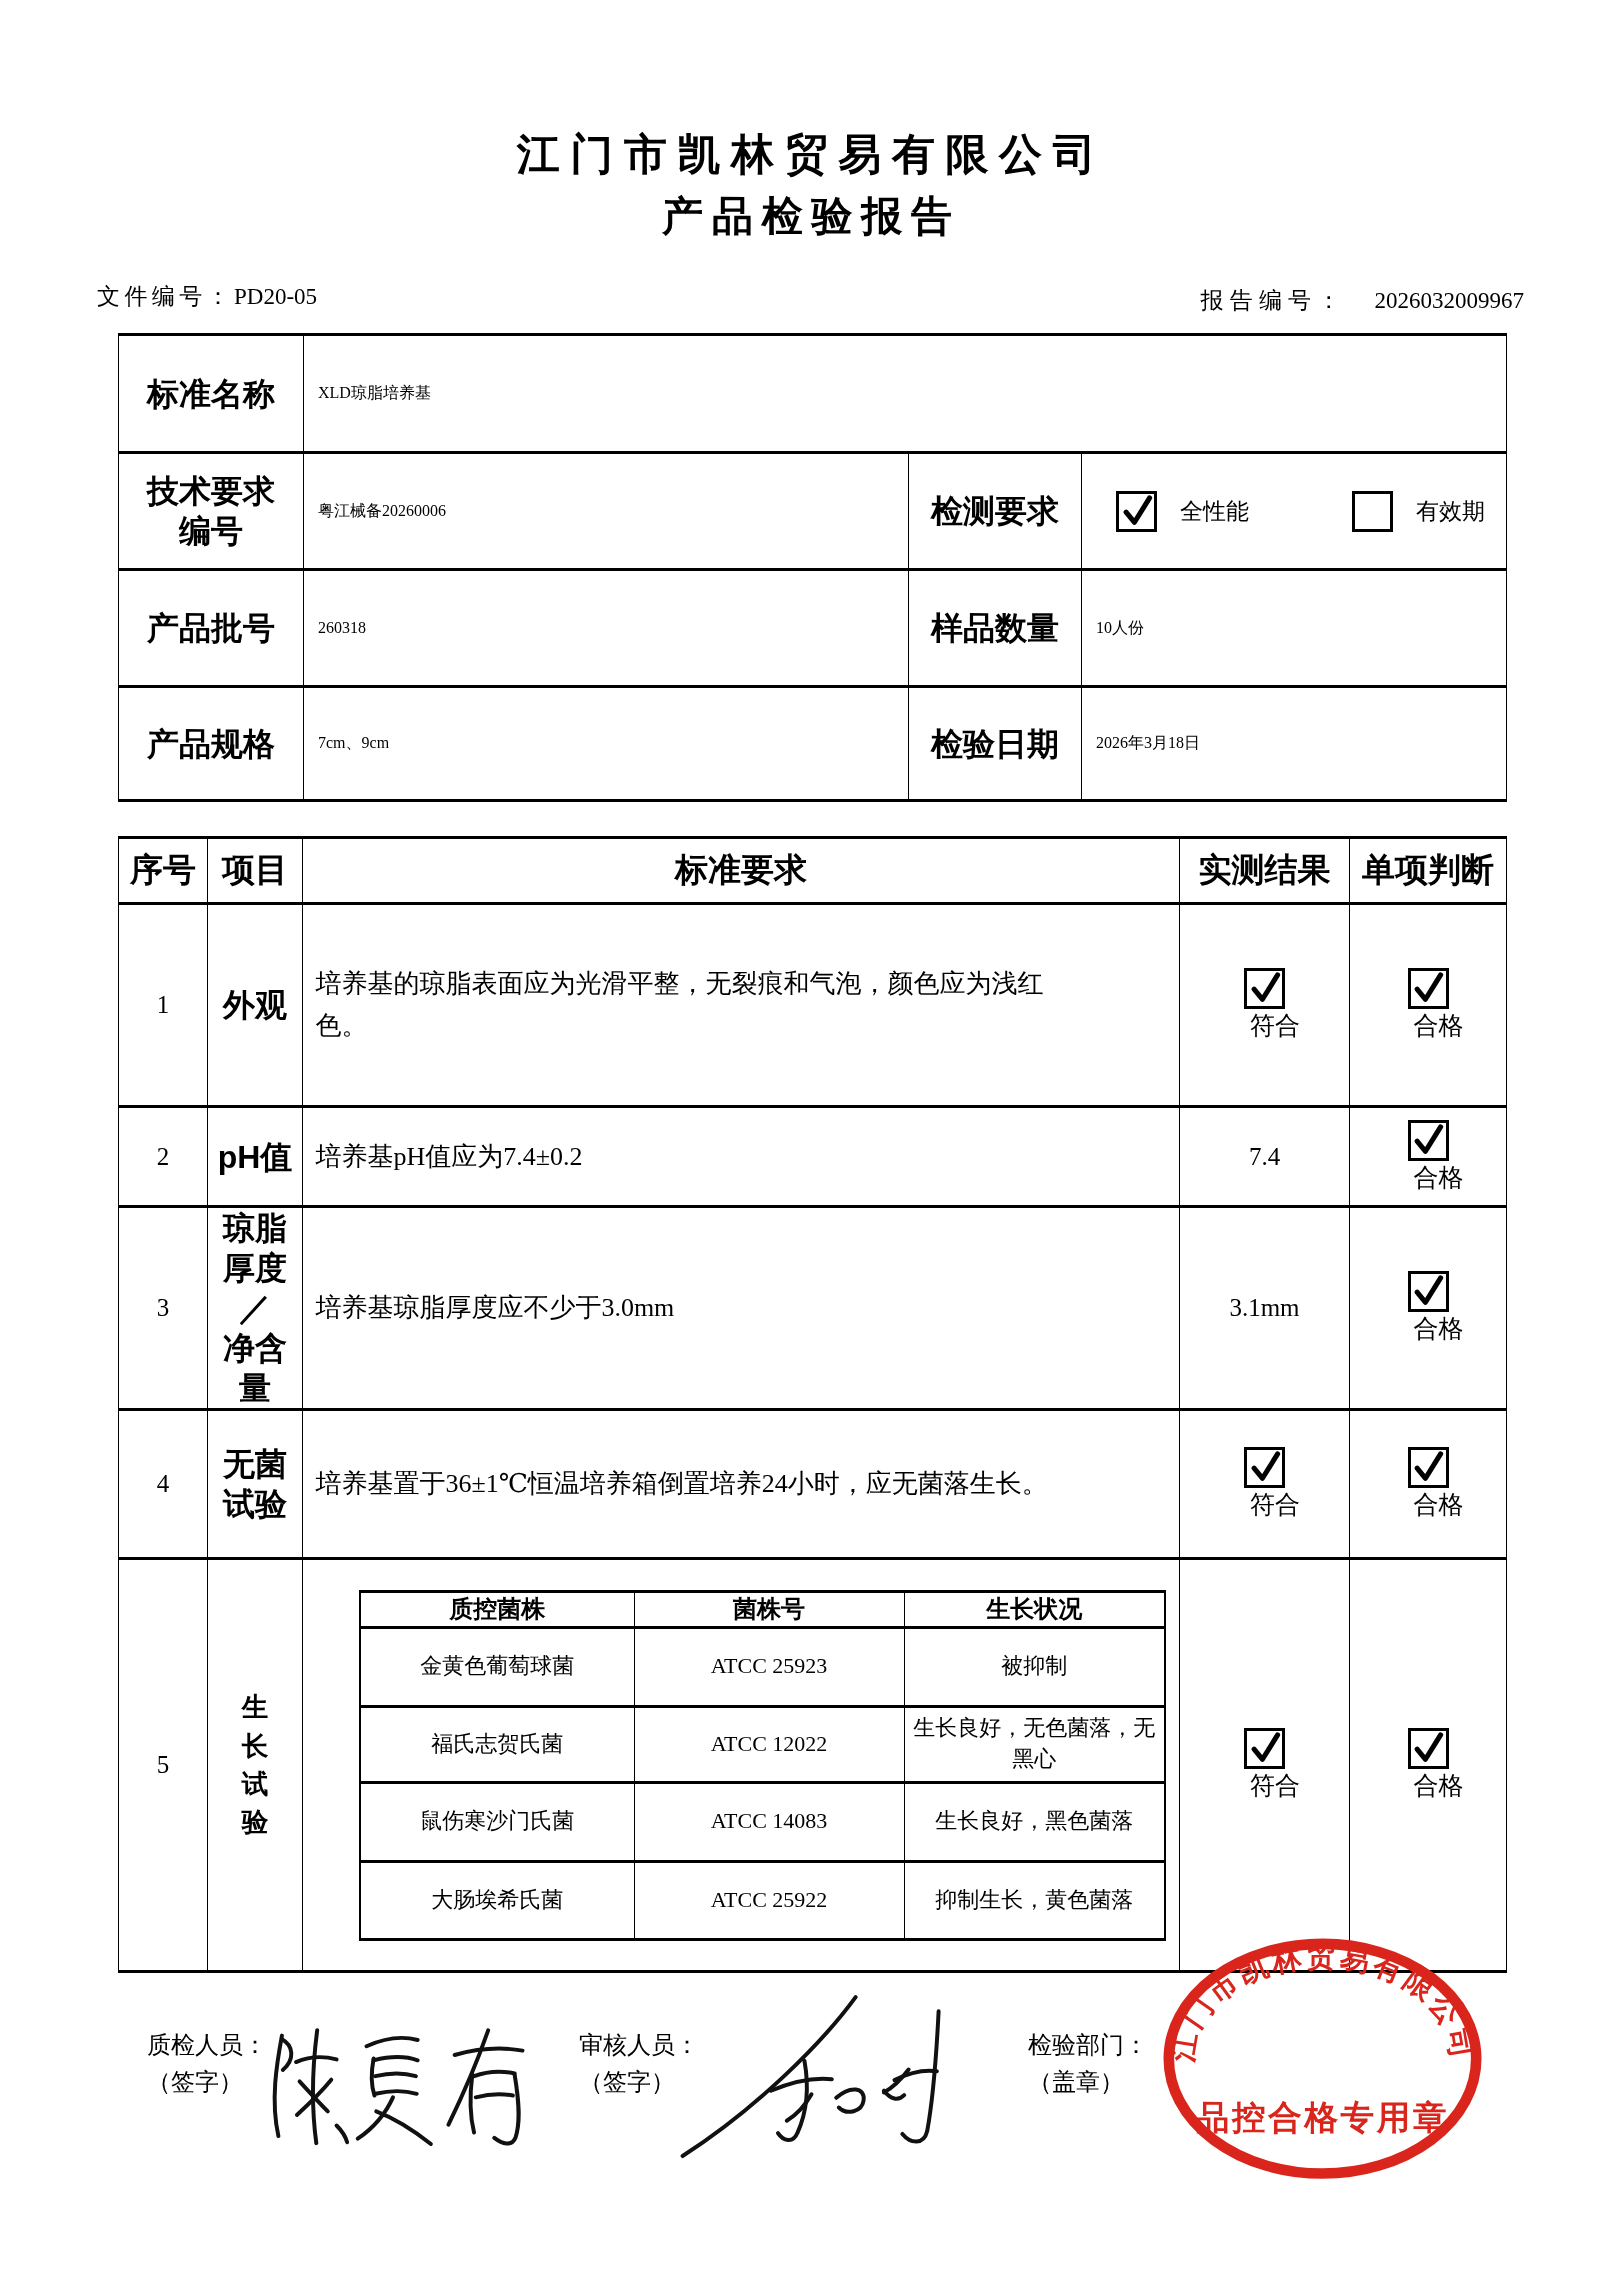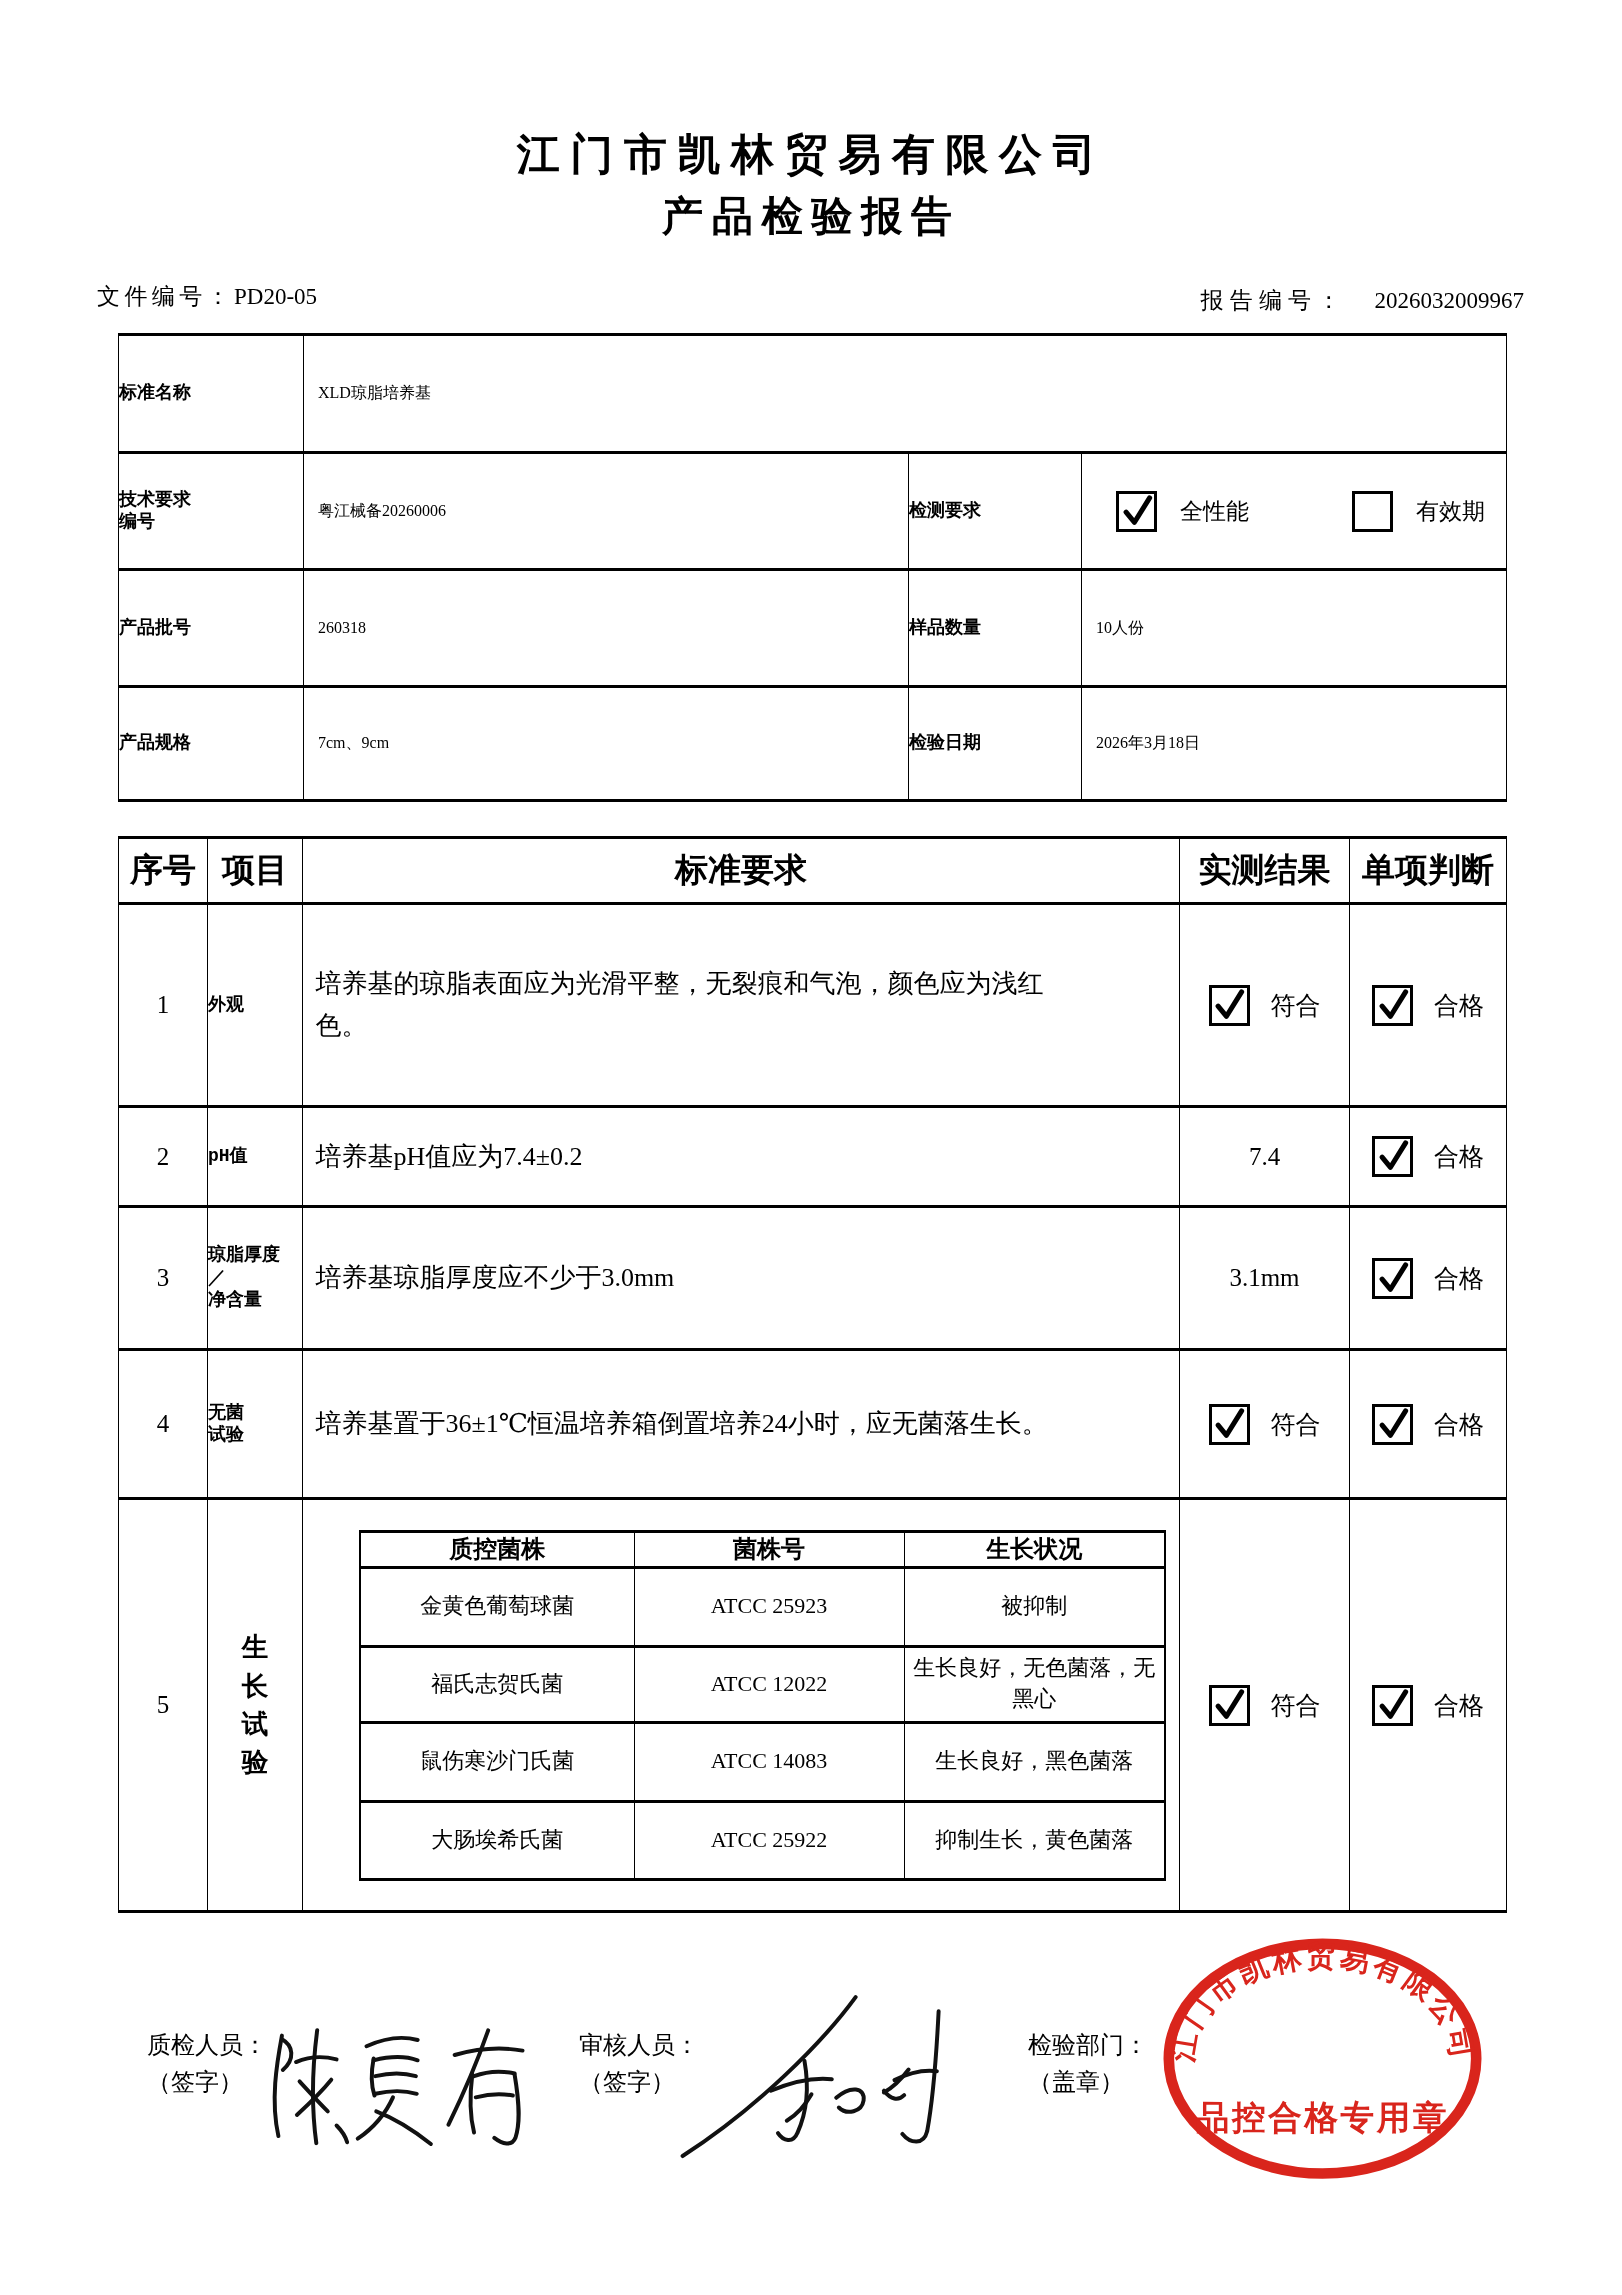--- a/index.html
+++ b/index.html
@@ -13,33 +13,33 @@
   .reportno{position:absolute;top:285px;right:99px;font-size:23px;}
   .reportno .lbl{letter-spacing:6.2px;}
   .reportno .val{margin-left:28px;}
 
   table.doc{border-collapse:collapse;table-layout:fixed;position:absolute;left:118px;}
   table.doc td{border-left:1.8px solid #000;border-right:1.8px solid #000;
                border-top:3.5px solid #000;border-bottom:3.5px solid #000;
                vertical-align:middle;padding:0;}
   .t1{top:333px;width:1388px;}
   .t2{top:836px;width:1388px;}
-  .lblcell{font-family:Liberation Mono, monospace;font-weight:bold;
-           font-size:18px;line-height:1.25;}
+  .lblcell{font-family:Liberation Sans, sans-serif;font-weight:bold;
+           font-size:32px;text-align:center;line-height:1.25;}
   .valcell{font-size:16px;padding-left:14px !important;}
   .hdrcell{font-family:"Liberation Sans","DejaVu Sans",sans-serif;font-weight:bold;
            font-size:33px;text-align:center;}
   .num{font-size:25px;text-align:center;}
   .req-text{font-size:26px;line-height:1.6;width:739px;padding-left:12.4px;}
 
   .cb{display:inline-block;width:35px;height:35px;border:3.5px solid #000;position:relative;
       vertical-align:middle;background:#fff;flex:0 0 auto;}
   .cb svg{position:absolute;left:0.9px;top:-1.8px;width:34px;height:37px;overflow:visible;}
   .cb-label{font-size:25px;margin-left:21px;vertical-align:middle;}
-  .cb-row{display:flex;align-items:center;justify-content:center;}
+  .cb-row{display:flex;align-items:center;justify-content:center;flex-direction:column;}
   .opt-row{display:flex;align-items:center;padding-left:34px;}
   .opt-row .cb-label{margin-left:23px;font-size:23px;}
   .opt-gap{width:103px;}
 
   .vert-item{width:32px;margin:0 auto;font-family:"Liberation Sans","DejaVu Sans",sans-serif;
              font-weight:bold;font-size:26.5px;line-height:1.45;text-align:center;word-break:break-all;}
 
   .t3{border-collapse:collapse;table-layout:fixed;width:805px;margin-left:56px;border:2.7px solid #000;}
   .t3 td{border:1.8px solid #000;vertical-align:middle;text-align:center;padding:0 5.3px;}
   .t3 .h td{border-bottom:2.7px solid #000;font-family:"Liberation Sans","DejaVu Sans",sans-serif;

